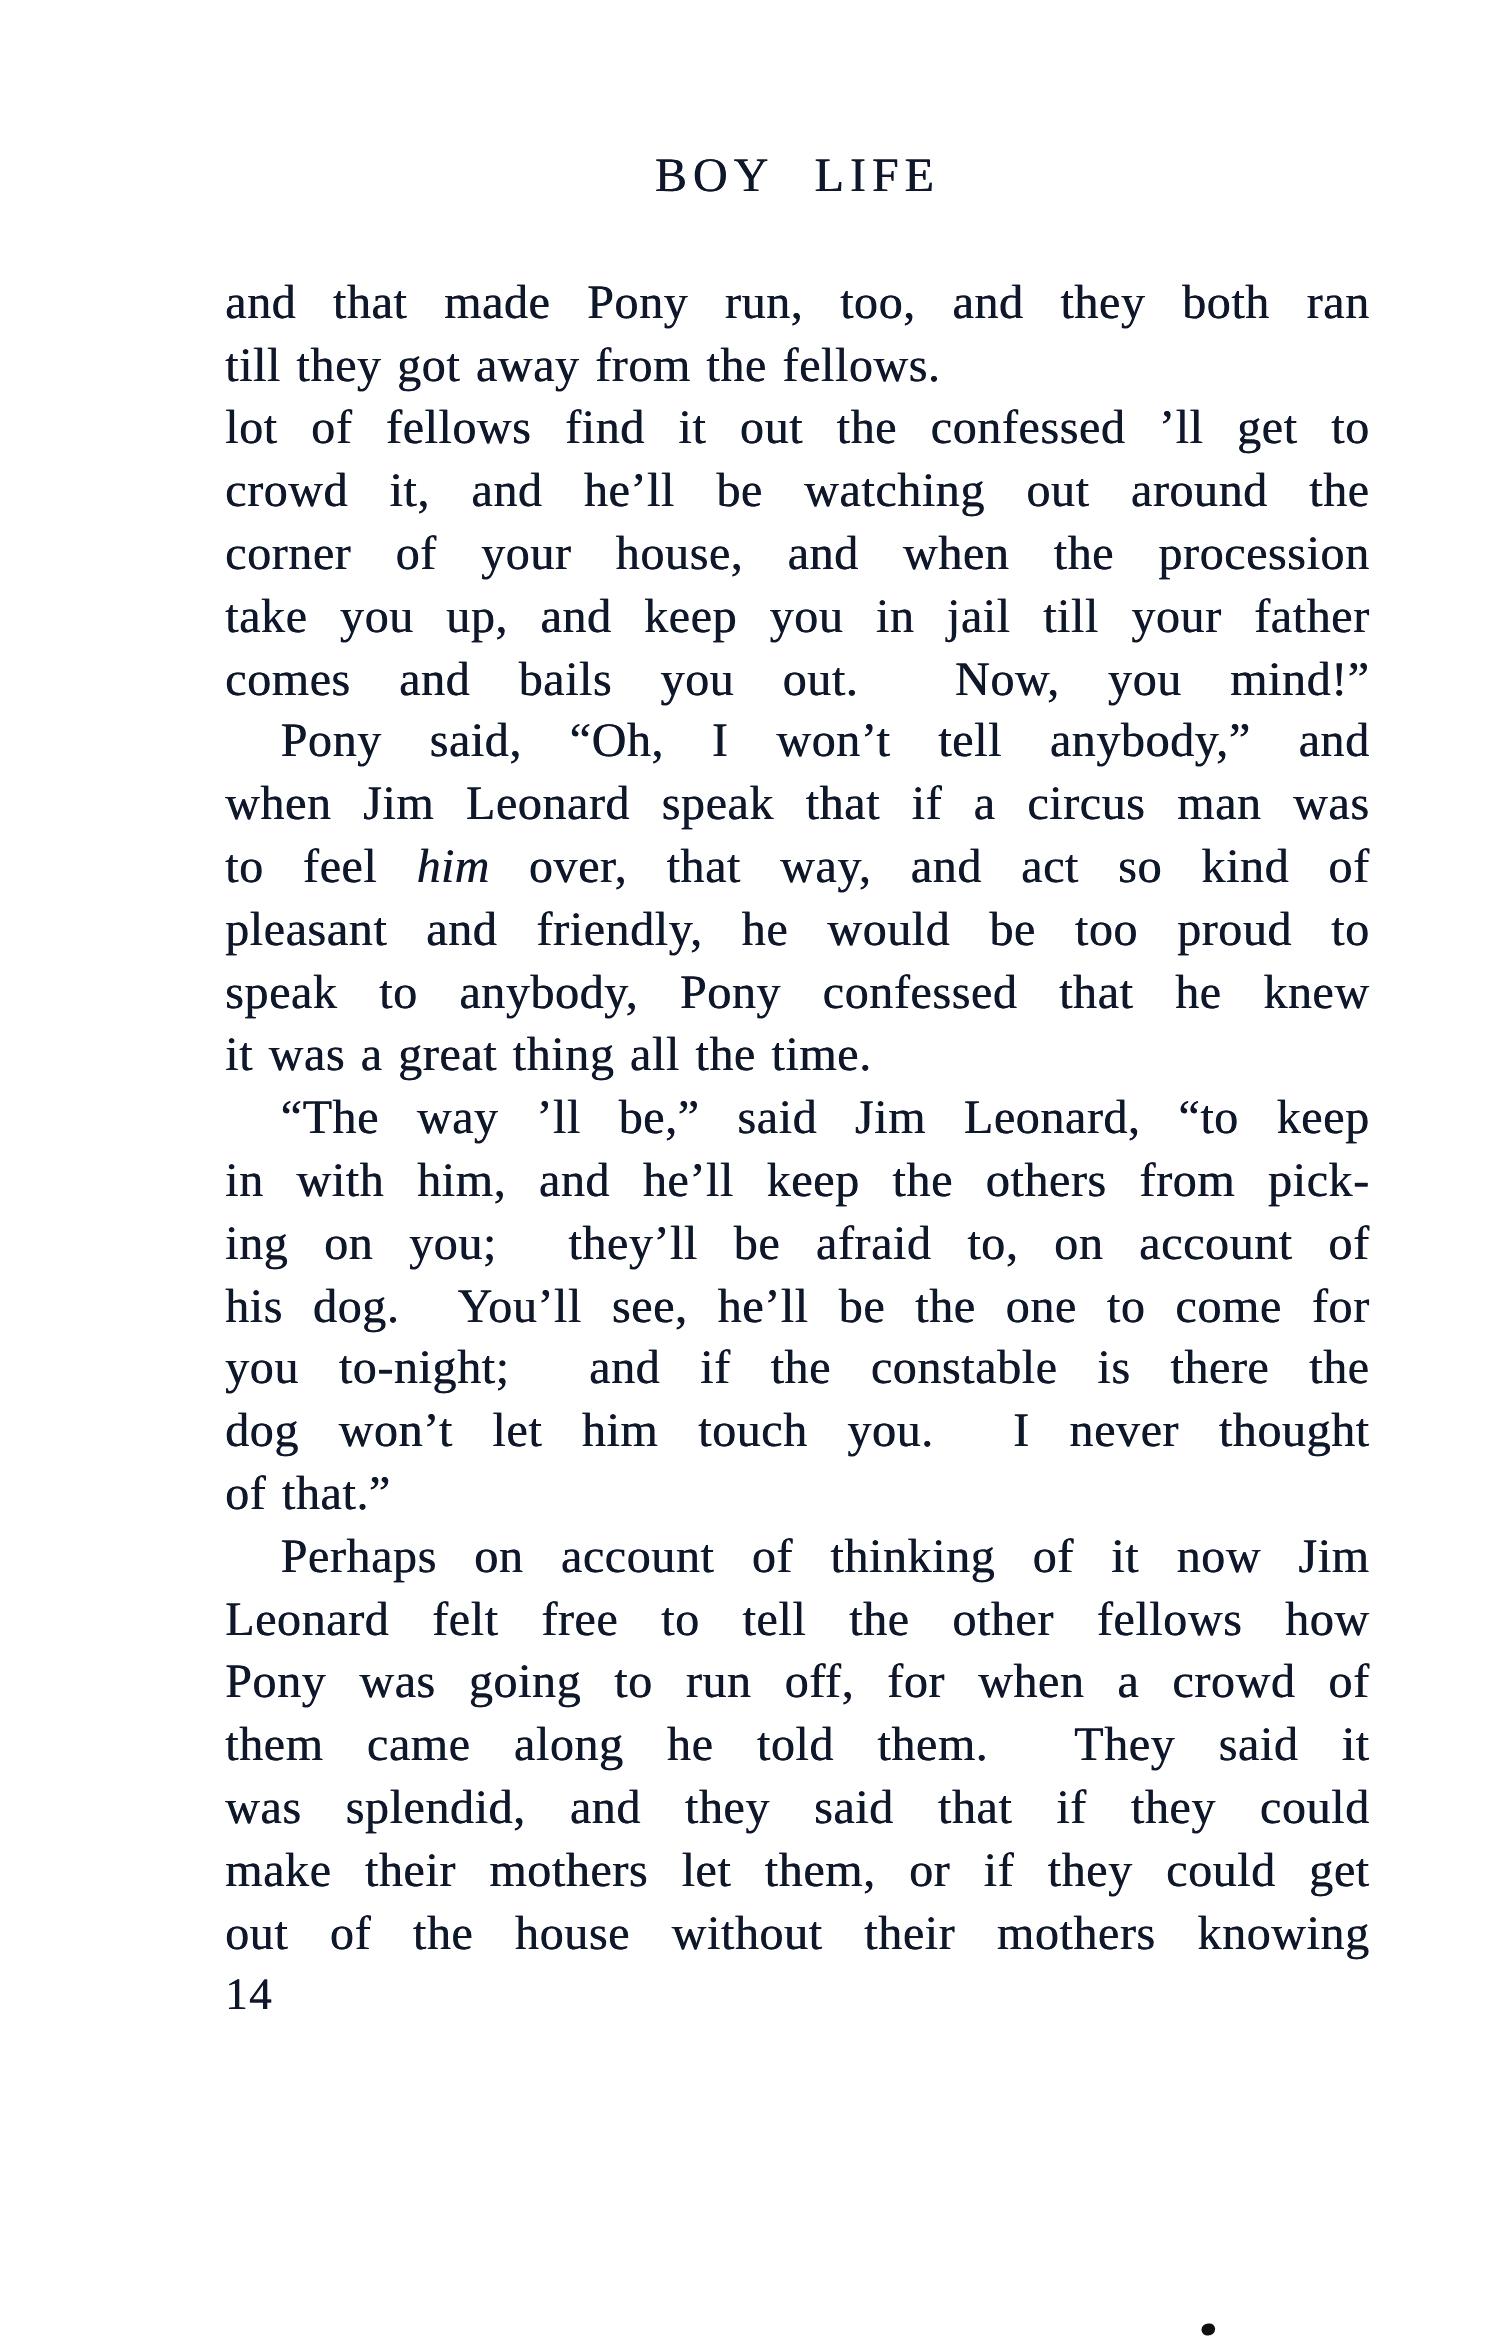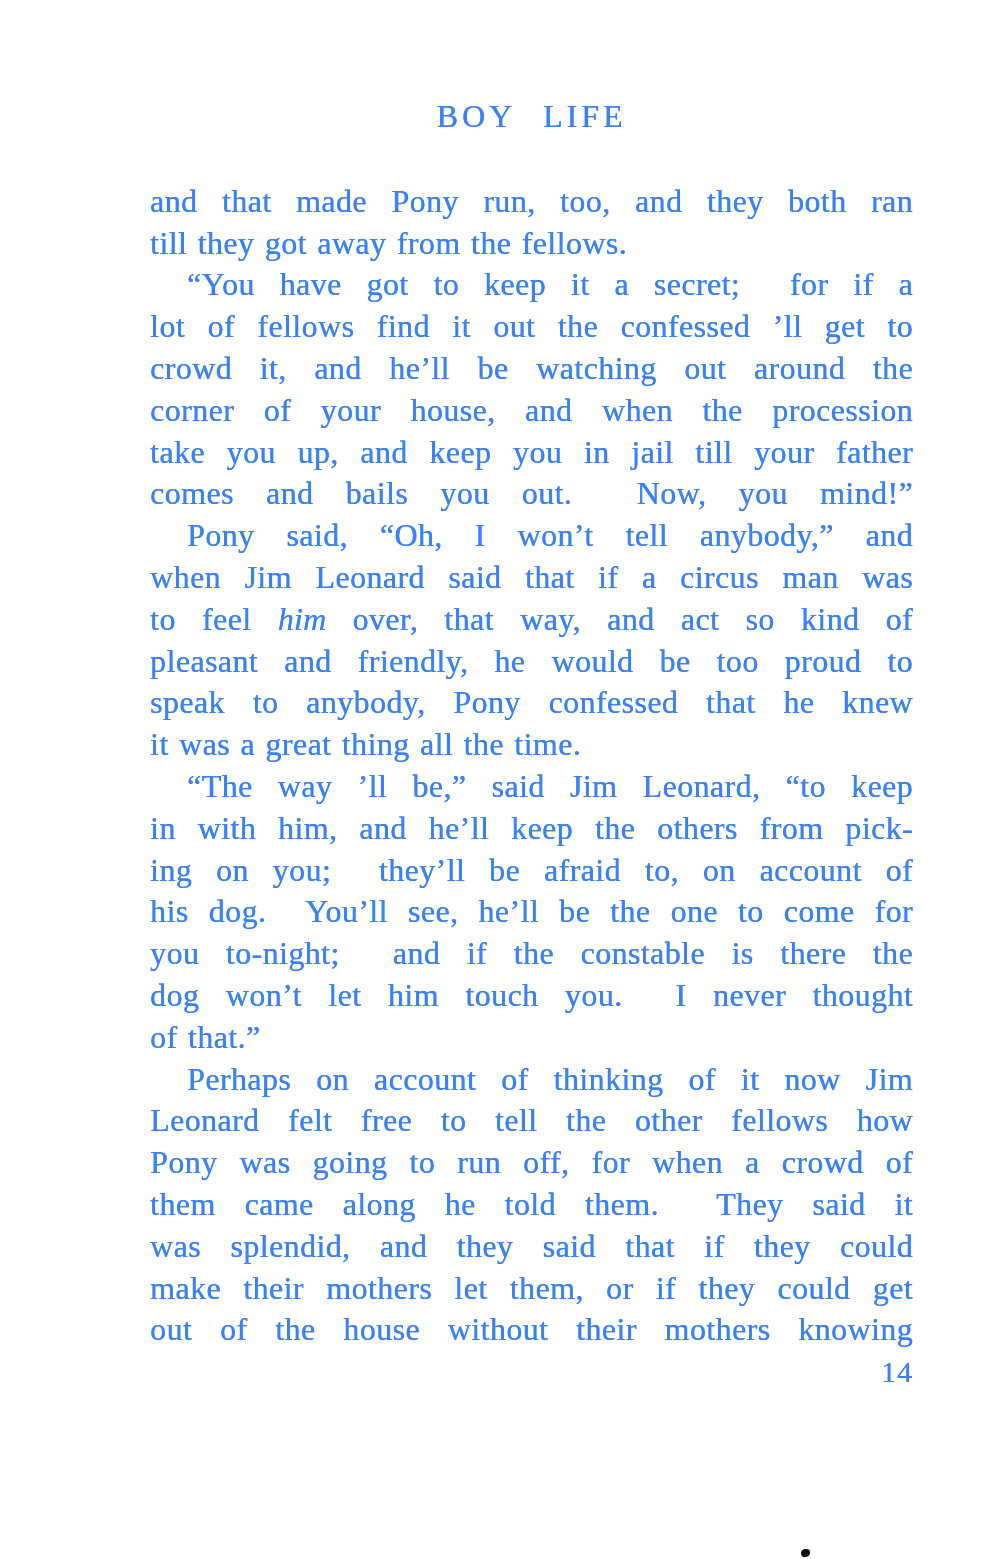--- a/index.html
+++ b/index.html
@@ -16,21 +16,21 @@
     color: #0d0d0d;
   }
   .textblock {
     position: absolute;
     left: 150px;
     top: 96px;
     width: 763px;
     font-size: 32px;
     line-height: 41.8px;
     letter-spacing: 0.4px;
-    color: #3b82f6;
+    color: #0f172a;
     text-shadow: 0.35px 0 0 currentColor; 
   }
   .running-head {
     text-align: center;
     letter-spacing: 4px;
     word-spacing: 16px;
     margin-bottom: 43px;
   }
   .para { margin: 0; }
   .line {
@@ -39,21 +39,21 @@
     word-spacing: 2px;
     white-space: normal;
   }
   .line.last {
     text-align: right;
     text-align-last: left;
   }
   .line.indent { text-indent: 37px; }
   .line i { font-style: italic; letter-spacing: 0.2px; }
   .folio {
-    text-align: right;
+    text-align: left;
     margin-top: 0px;
     font-size: 30px;
     letter-spacing: 1px;
   }
   .speck {
     position: absolute;
     left: 801px;
     top: 1549px;
     width: 9px;
     height: 8px;
@@ -66,30 +66,29 @@
 
 <div class="page">
   <div class="textblock">
     <div class="running-head">BOY LIFE</div>
     <div class="body-text">
         <div class="para">
           <div class="line">and that made Pony run, too, and they both ran</div>
           <div class="line last">till they got away from the fellows.</div>
         </div>
         <div class="para">
-          <div class="line indent">“You have got to keep it a secret;&nbsp; for if a</div>
           <div class="line">lot of fellows find it out the confessed ’ll get to</div>
           <div class="line">crowd it, and he’ll be watching out around the</div>
           <div class="line">corner of your house, and when the procession</div>
           <div class="line">take you up, and keep you in jail till your father</div>
           <div class="line">comes and bails you out.&nbsp; Now, you mind!”</div>
         </div>
         <div class="para">
           <div class="line indent">Pony said, “Oh, I won’t tell anybody,” and</div>
-          <div class="line">when Jim Leonard said that if a circus man was</div>
+          <div class="line">when Jim Leonard speak that if a circus man was</div>
           <div class="line">to feel <i>him</i> over, that way, and act so kind of</div>
           <div class="line">pleasant and friendly, he would be too proud to</div>
           <div class="line">speak to anybody, Pony confessed that he knew</div>
           <div class="line last">it was a great thing all the time.</div>
         </div>
         <div class="para">
           <div class="line indent">“The way ’ll be,” said Jim Leonard, “to keep</div>
           <div class="line">in with him, and he’ll keep the others from pick-</div>
           <div class="line">ing on you;&nbsp; they’ll be afraid to, on account of</div>
           <div class="line">his dog.&nbsp; You’ll see, he’ll be the one to come for</div>

